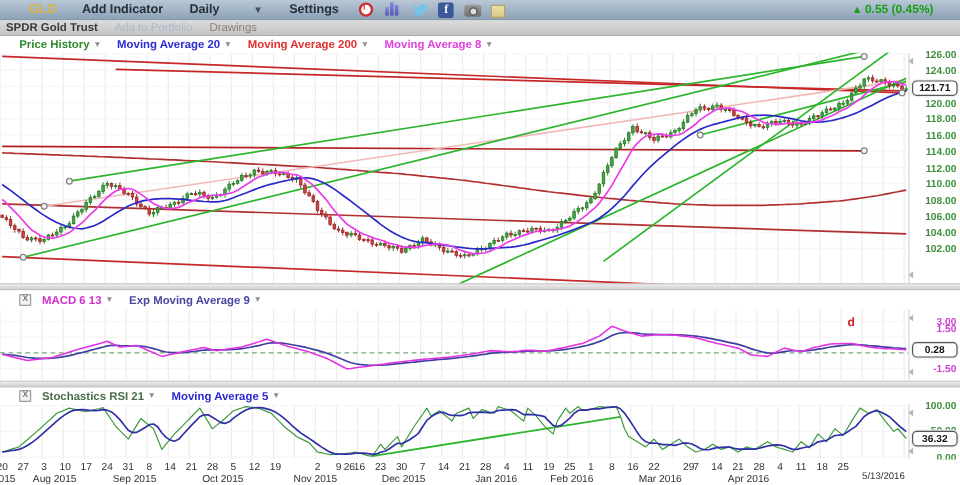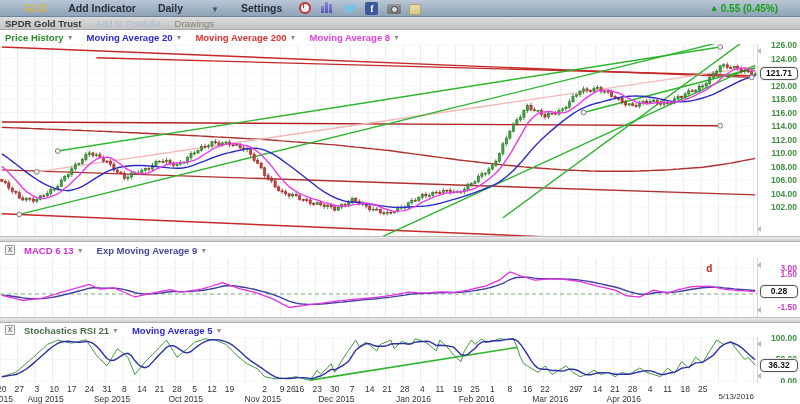--- a/index.html
+++ b/index.html
@@ -19,21 +19,21 @@
     display:flex;align-items:center;gap:2px;padding-right:2px;}
   .change .uarr{font-size:9px;}
   
   .subbar{height:13px;display:flex;align-items:center;background:linear-gradient(#dcdcdc,#c3c3c3);
     border-bottom:1px solid #a8a8a8;font-size:9.5px;padding:0 5px;gap:14px;}
   .subbar .title{font-weight:bold;color:#3a3a3a;text-align:right;}
   .subbar .portfolio{color:#aab9cb;}
   .subbar .drawings{color:#8a8072;}
   
   .indrow{height:14px;display:flex;align-items:center;font-size:9.5px;font-weight:bold;
-    background:#fff;padding:0 5px;gap:4px;}
+    background:#fff;padding:0 16px;gap:4px;}
   .indrow.short{height:16px;}
   .ind{display:flex;align-items:center;gap:3px;margin-right:9px;white-space:nowrap;}
   .ind .caret{color:#909090;font-size:7px;}
   .xbox{width:10px;height:10px;border:1px solid #9a9a9a;background:#f2f2f2;color:#777;
     font-size:7px;line-height:8px;text-align:center;font-weight:bold;margin-right:5px;border-radius:1px;}
   
   .plotrow{display:flex;}
   .plotrow svg{display:block;background:#fff;}
   .axis{width:43px;position:relative;background:#fff;border-left:1px solid #d5d5d5;}
   .tick{position:absolute;right:3px;font-size:8.5px;font-weight:bold;}

